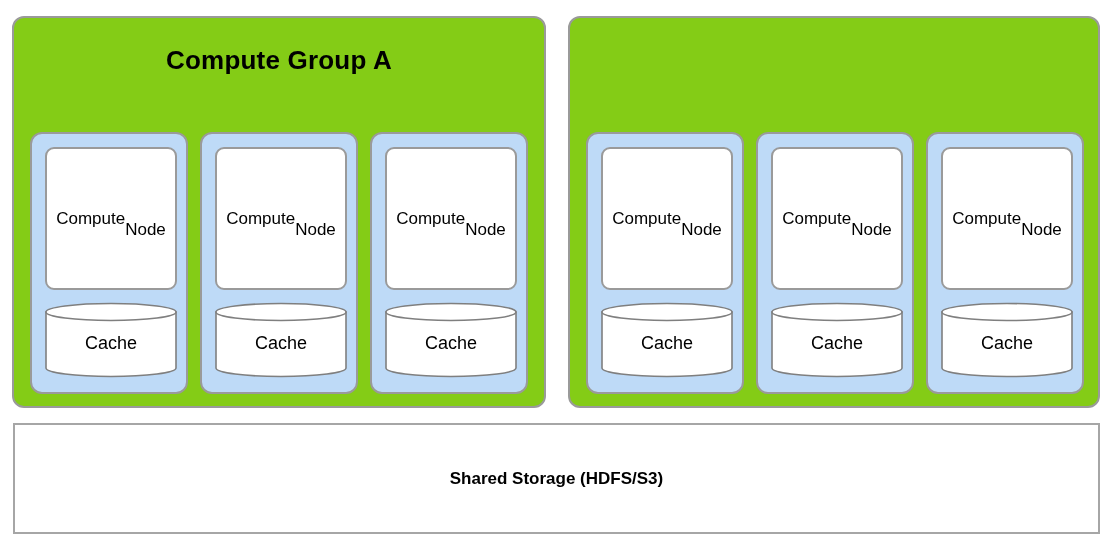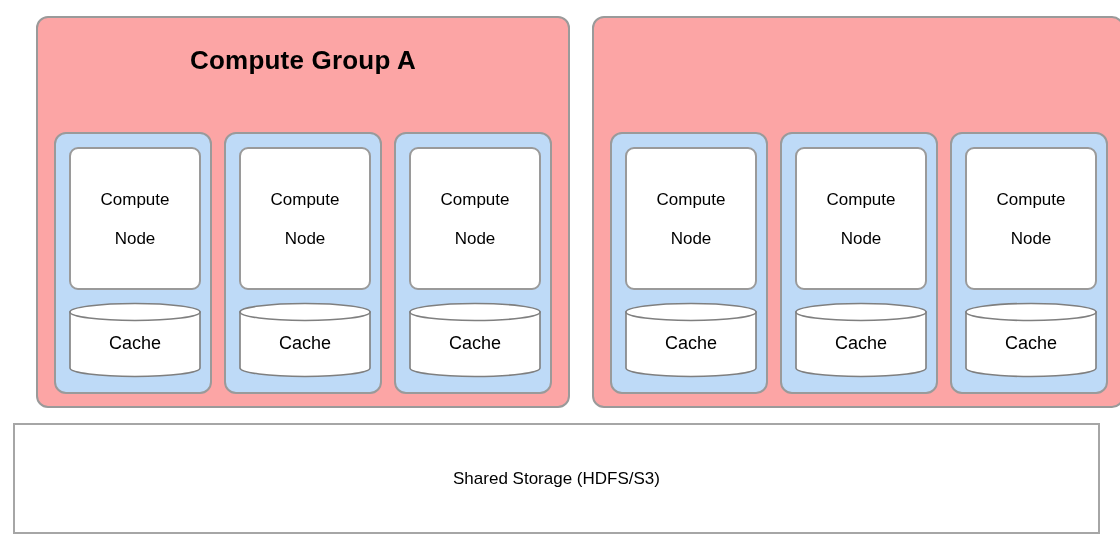--- a/index.html
+++ b/index.html
@@ -19,24 +19,23 @@
     width: 1120px;
     height: 552px;
     background: #ffffff;
     overflow: hidden;
   }
 
   
   .group-box {
     position: absolute;
     box-sizing: border-box;
-    background: #fca5a5;
+    background: #84cc16;
     border: 2px solid #9a9a9a;
     border-radius: 12px;
-    margin-left: 24px;
   }
   #group-a { left: 12px;  top: 16px; width: 534px; height: 392px; }
   #group-b { left: 568px; top: 16px; width: 532px; height: 392px; }
 
   .group-title {
     position: absolute;
     left: 0;
     right: 0;
     top: 29px;
     text-align: center;
@@ -67,21 +66,21 @@
     position: absolute;
     box-sizing: border-box;
     left: 13px;
     top: 13px;
     width: 132px;
     height: 143px;
     background: #ffffff;
     border: 2px solid #9a9a9a;
     border-radius: 9px;
     display: flex;
-    flex-direction: column;
+    flex-direction: row;
     align-items: center;
     justify-content: center;
   }
   .node-card .line {
     font-size: 17px;
     line-height: 1;
     white-space: nowrap;
   }
   .node-card .line + .line { margin-top: 22px; }
 
@@ -129,20 +128,21 @@
     border: 2px solid #a6a6a6;
     border-radius: 0;
     display: flex;
     align-items: center;
     justify-content: center;
   }
   #shared-storage .label {
     font-size: 17px;
     line-height: 1;
     white-space: nowrap;
+    font-weight: bold;
   }
 </style>
 </head>
 <body>
 
 <div id="canvas">
 
   <div class="group-box" id="group-a">
     <div class="group-title">Compute Group A</div>
 

